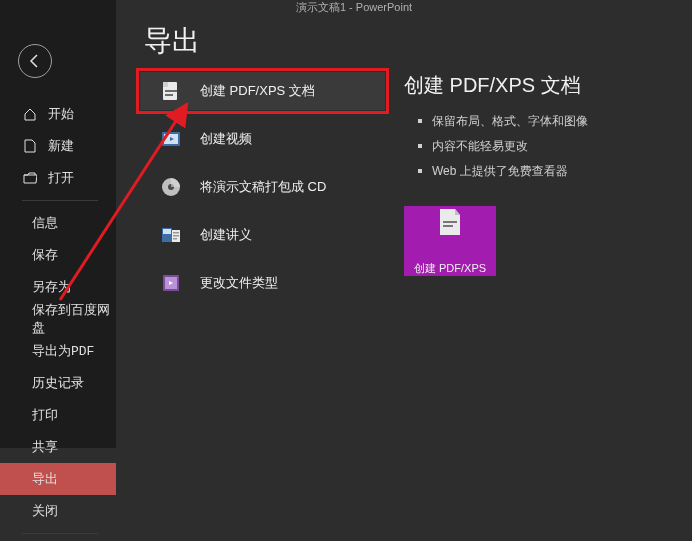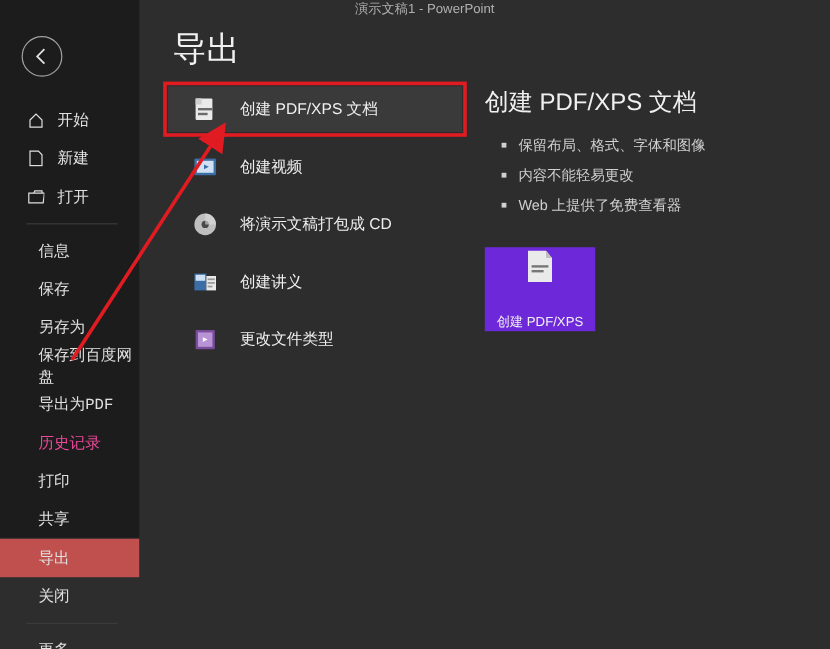--- a/index.html
+++ b/index.html
@@ -24,21 +24,21 @@
     margin-left: 16px;
   }
   .sidebar {
     position: absolute;
     top: 0;
     left: 0;
     width: 116px;
     height: 448px;
     background: #1c1c1c;
     box-sizing: border-box;
-    padding-top: 30px;
+    padding-top: 44px;
     z-index: 5;
   }
   .back-btn {
     width: 34px;
     height: 34px;
     border: 1px solid #a0a0a0;
     border-radius: 50%;
     margin-left: 18px;
     margin-bottom: 20px;
     display: flex;
@@ -52,21 +52,21 @@
   .side-item {
     height: 32px;
     display: flex;
     align-items: center;
     padding-left: 22px;
     font-size: 13px;
     color: #e0e0e0;
     cursor: pointer;
     box-sizing: border-box;
   }
-  .side-item.disabled { color: #ec4899; }
+  .side-item.disabled { color: #e5e5e5; }
   .side-item.active { background: #c0504d; }
   .side-divider {
     height: 1px;
     background: #3a3a3a;
     margin: 6px 18px 6px 22px;
   }
   .side-item .ic {
     width: 16px;
     display: inline-flex;
     justify-content: center;
@@ -145,21 +145,21 @@
     content: "";
     position: absolute;
     left: 2px; top: 6px;
     width: 4px; height: 4px;
     background: #d0d0d0;
   }
   .big-btn {
     margin-top: 26px;
     width: 92px;
     height: 70px;
-    background: #6d28d9;
+    background: #a21caf;
     display: flex;
     flex-direction: column;
     align-items: center;
     justify-content: center;
     cursor: pointer;
     gap: 24px;
   }
   .big-btn .lbl {
     font-size: 11px;
     color: #f0f0f0;

